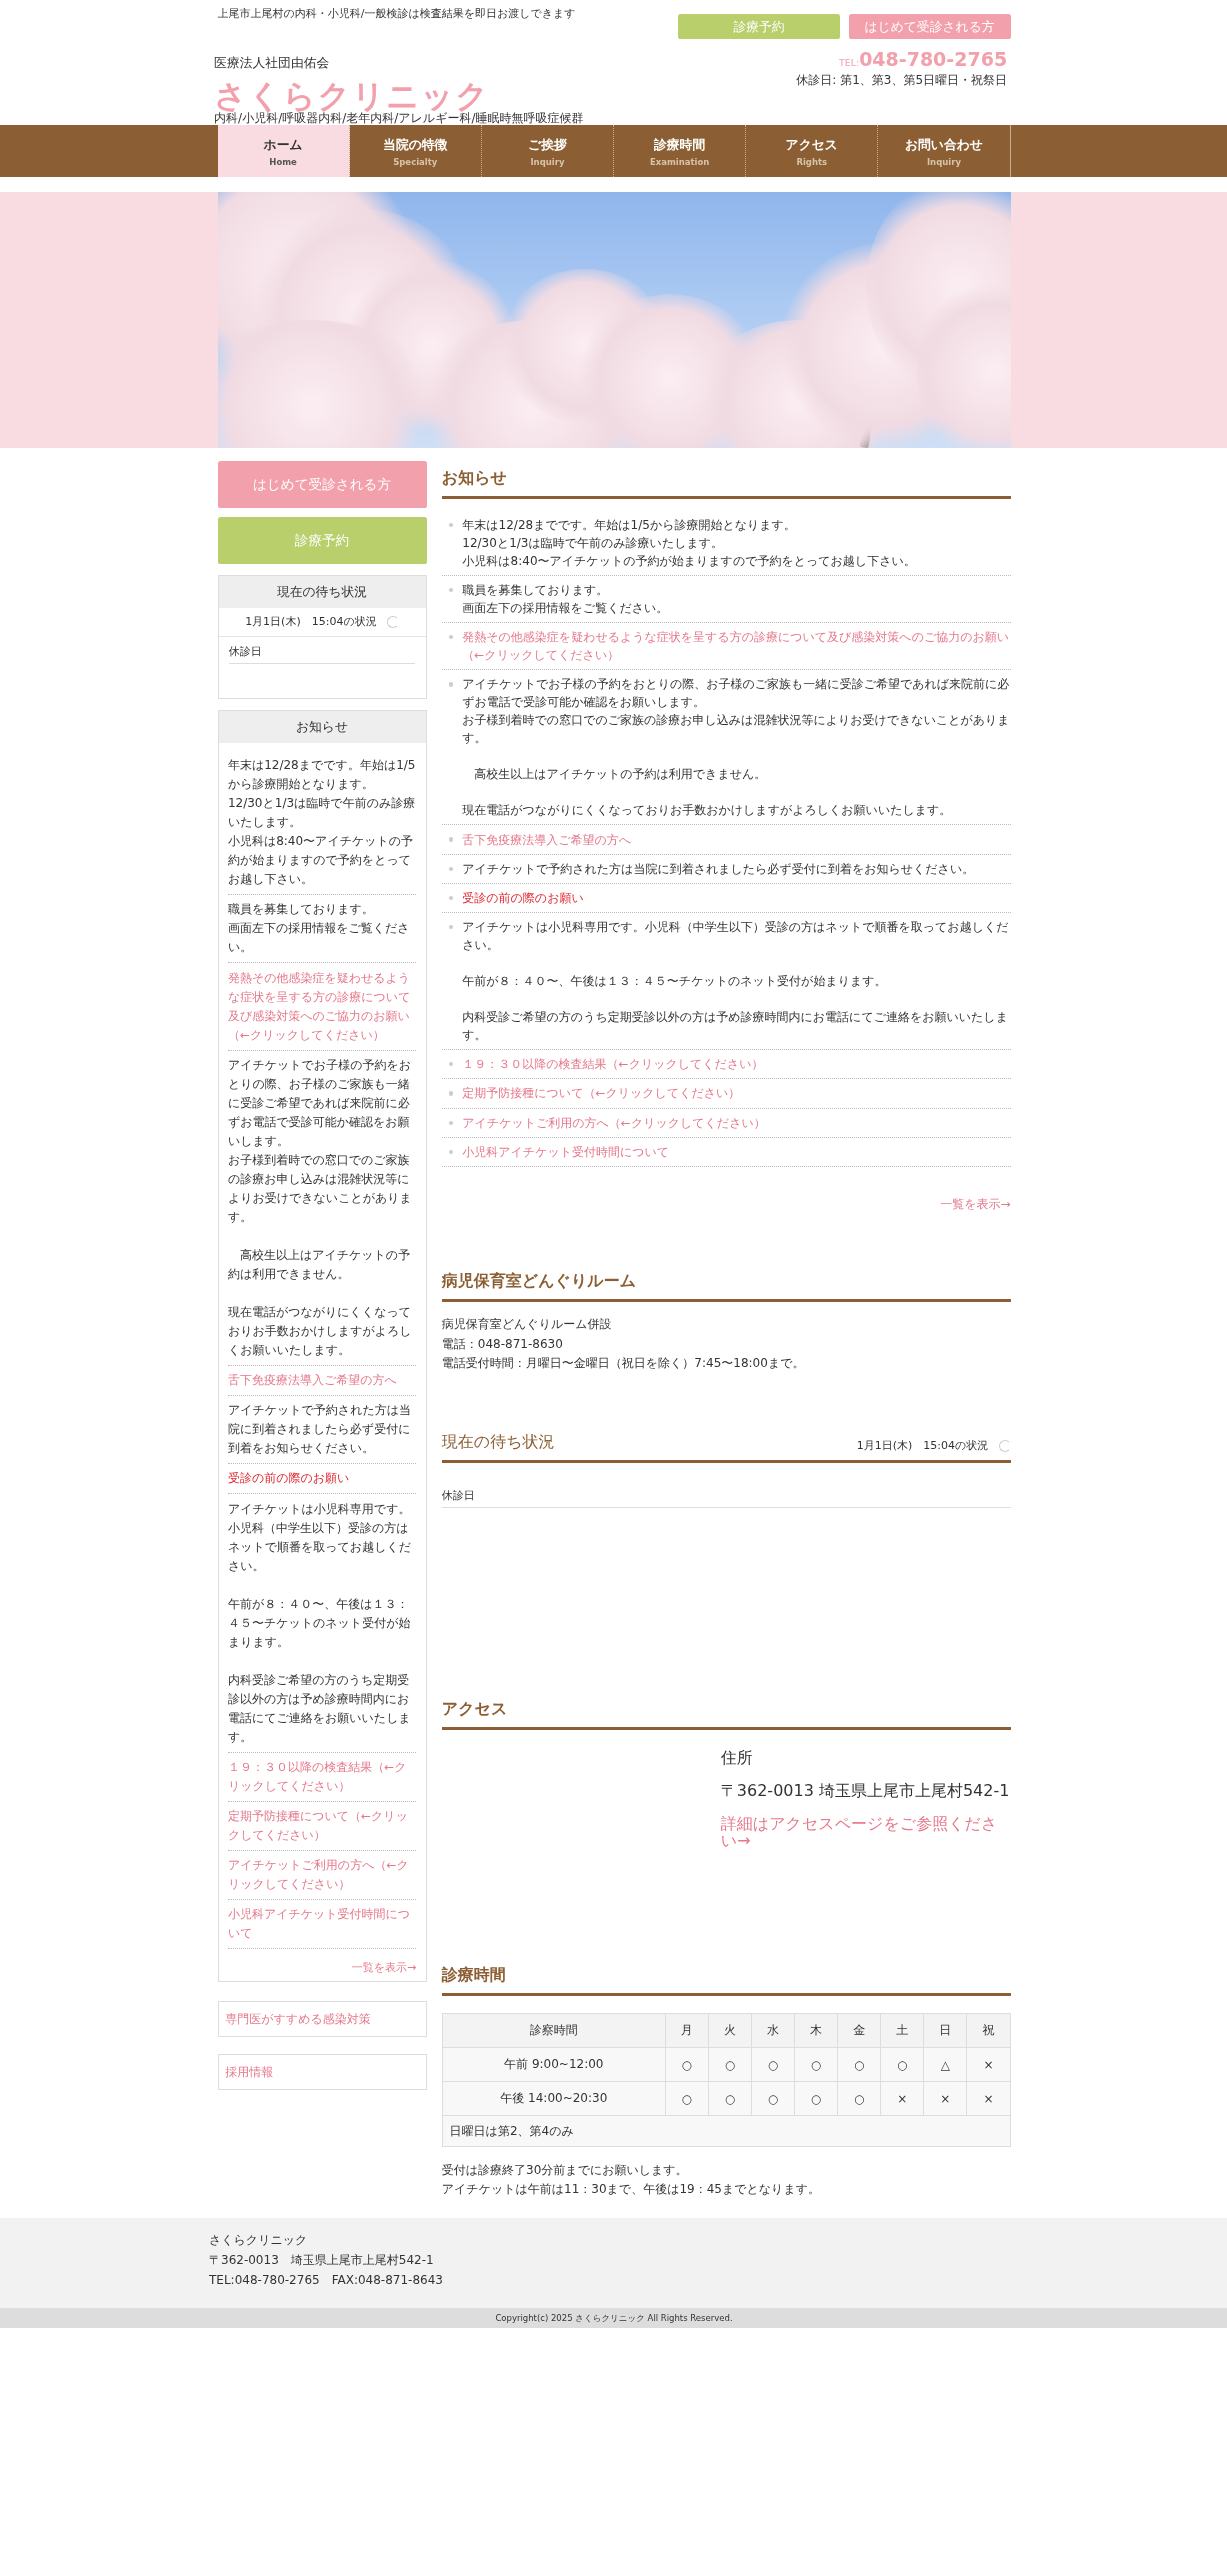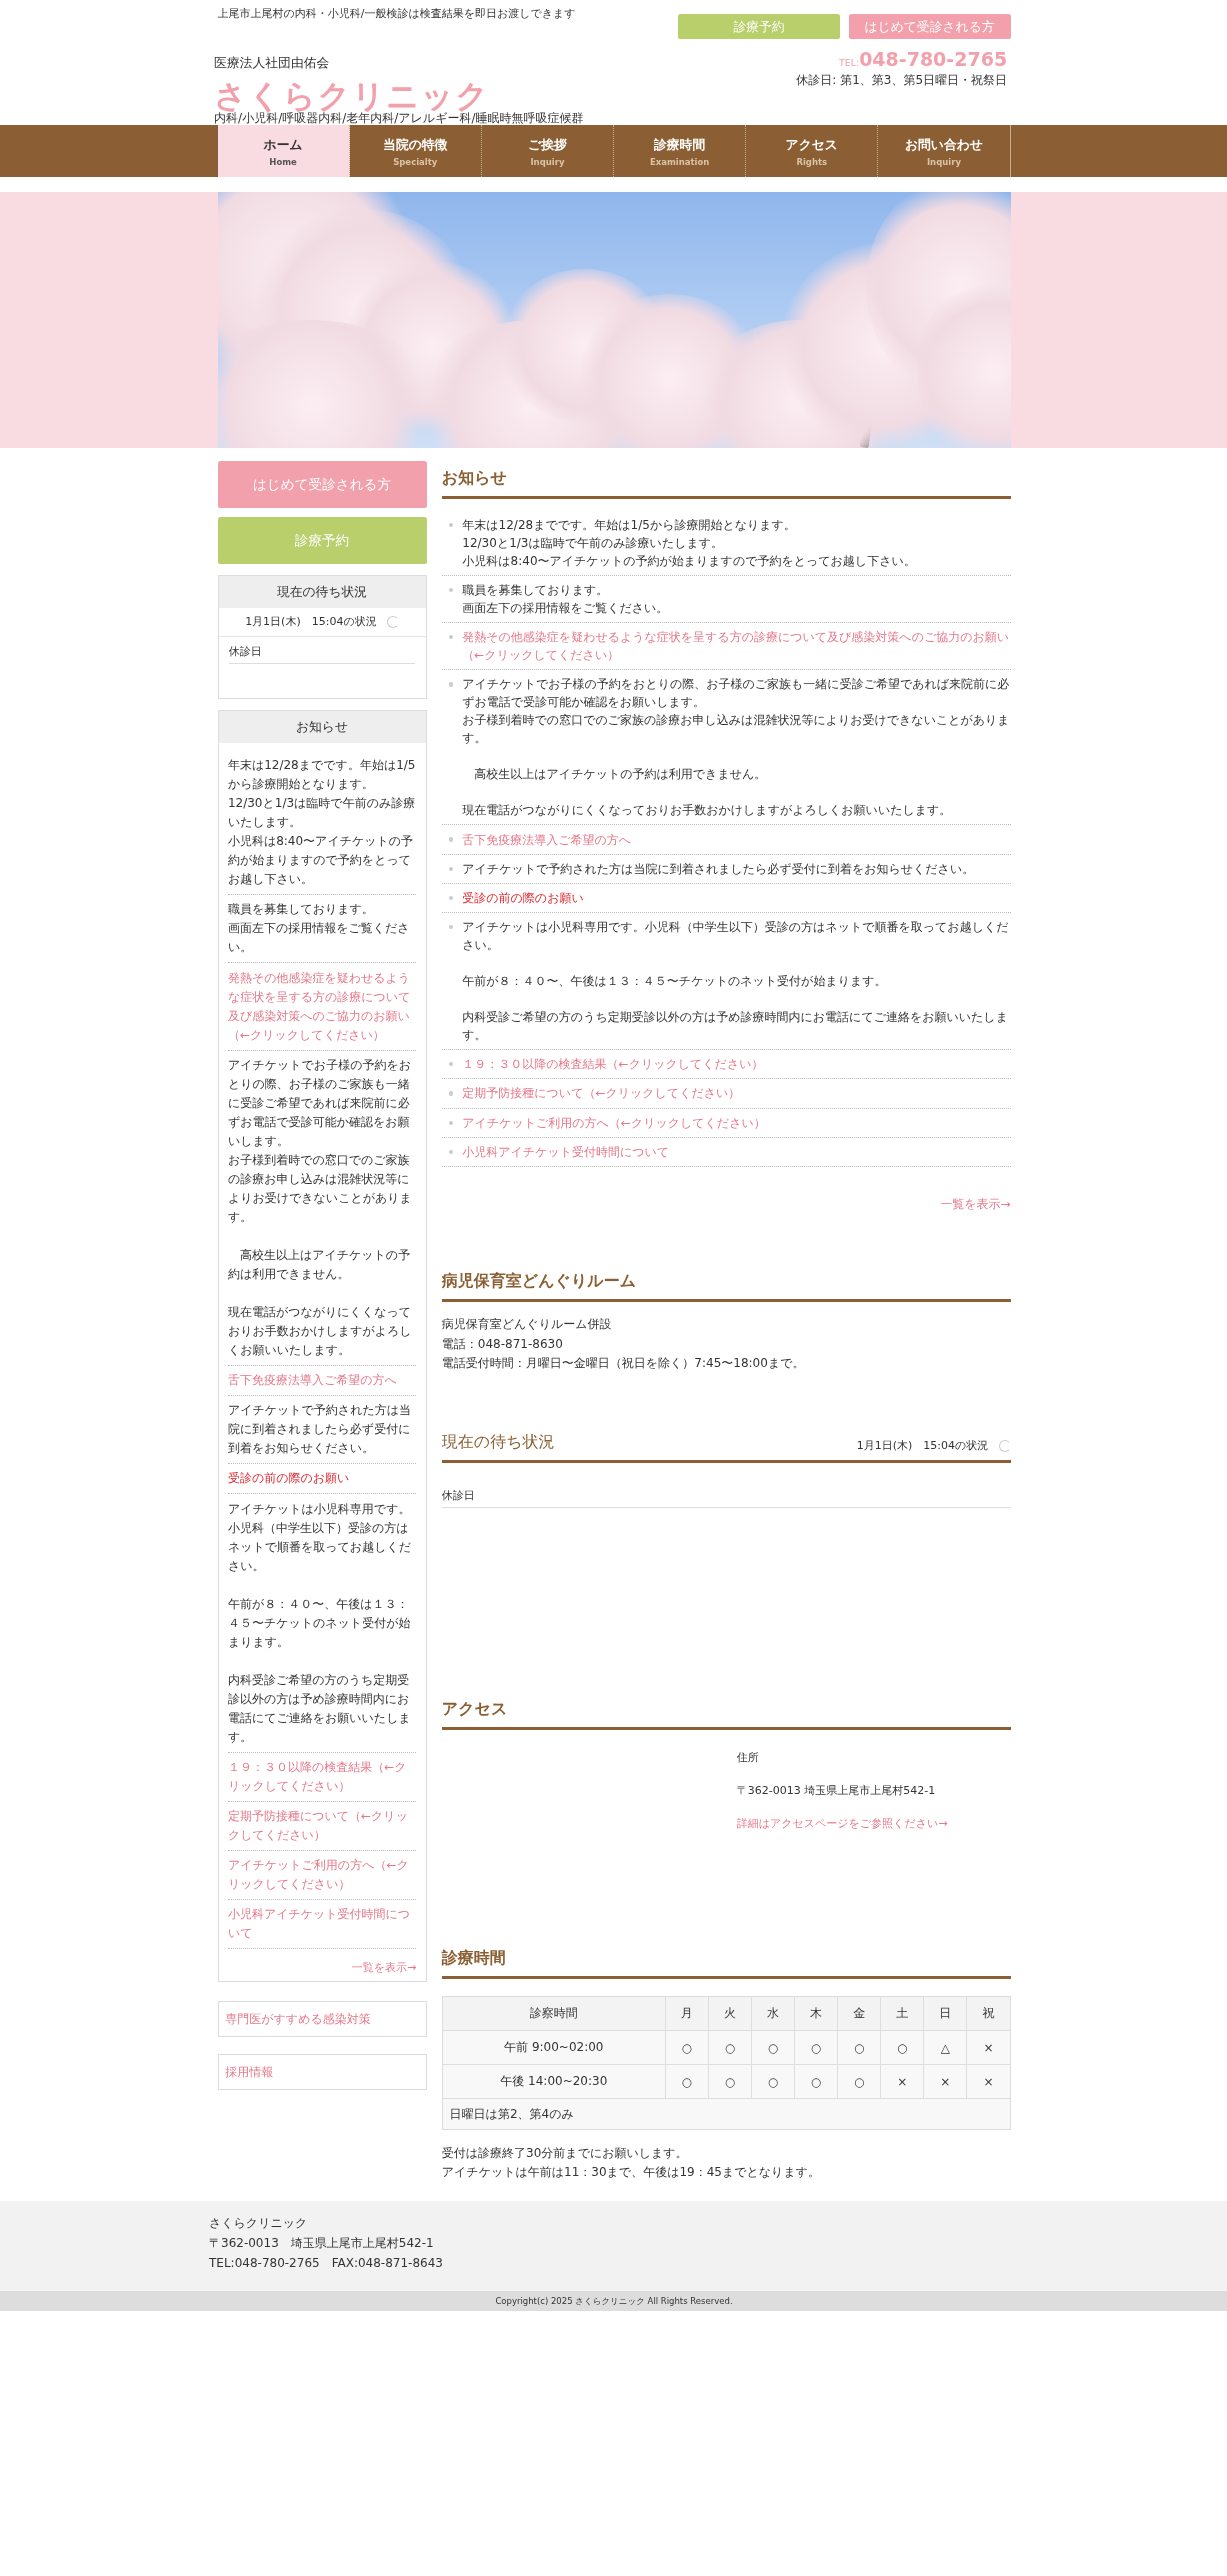--- a/index.html
+++ b/index.html
@@ -79,21 +79,21 @@
   .pdf { color: #e5778a; font-size: 12px; display: block; }
 
   .wait-head { display: flex; justify-content: space-between; align-items: flex-end; border-bottom: 3.4px solid #8b5f33; padding: 6.8px 0; }
   .wait-head .t { font-size: 16px; color: #8b5f33; }
   .wait-head .d { font-size: 11px; color: #333; }
   .wait-main { font-size: 11px; margin-top: 25.6px; padding-bottom: 5.1px; border-bottom: 0.9px solid #ddd; height: 153px; }
   .wait-main span { display: block; border-bottom: 0.9px solid #ddd; padding-bottom: 4.3px; }
 
   .access { display: flex; margin-top: 19px; }
   .access .map { width: 295px; }
-  .access .info { font-size: 11px; line-height: 17px; }
+  .access .info { font-size: 16px; line-height: 17px; }
   .access .info p { margin-bottom: 16px; }
   .access .info a { color: #e5778a; }
 
   table.hours { width: 100%; border-collapse: collapse; margin-top: 17px; font-size: 12px; }
   table.hours td, table.hours th { border: 0.9px solid #ddd; text-align: center; height: 34px; font-weight: normal; }
   table.hours th { background: #f3f3f3; }
   table.hours td { background: #f8f8f8; }
   table.hours td.first, table.hours th.first { width: 223px; }
   table.hours td.note { text-align: left; padding-left: 6.8px; height: 31px; }
   .hours-note { font-size: 12px; line-height: 19px; margin-top: 13.6px; }
@@ -289,21 +289,21 @@
           <th>月</th>
           <th>火</th>
           <th>水</th>
           <th>木</th>
           <th>金</th>
           <th>土</th>
           <th>日</th>
           <th>祝</th>
         </tr>
         <tr>
-          <td class="first">午前 9:00~02:00</td>
+          <td class="first">午前 9:00~12:00</td>
           <td>○</td>
           <td>○</td>
           <td>○</td>
           <td>○</td>
           <td>○</td>
           <td>○</td>
           <td>△</td>
           <td>×</td>
         </tr>
         <tr>

